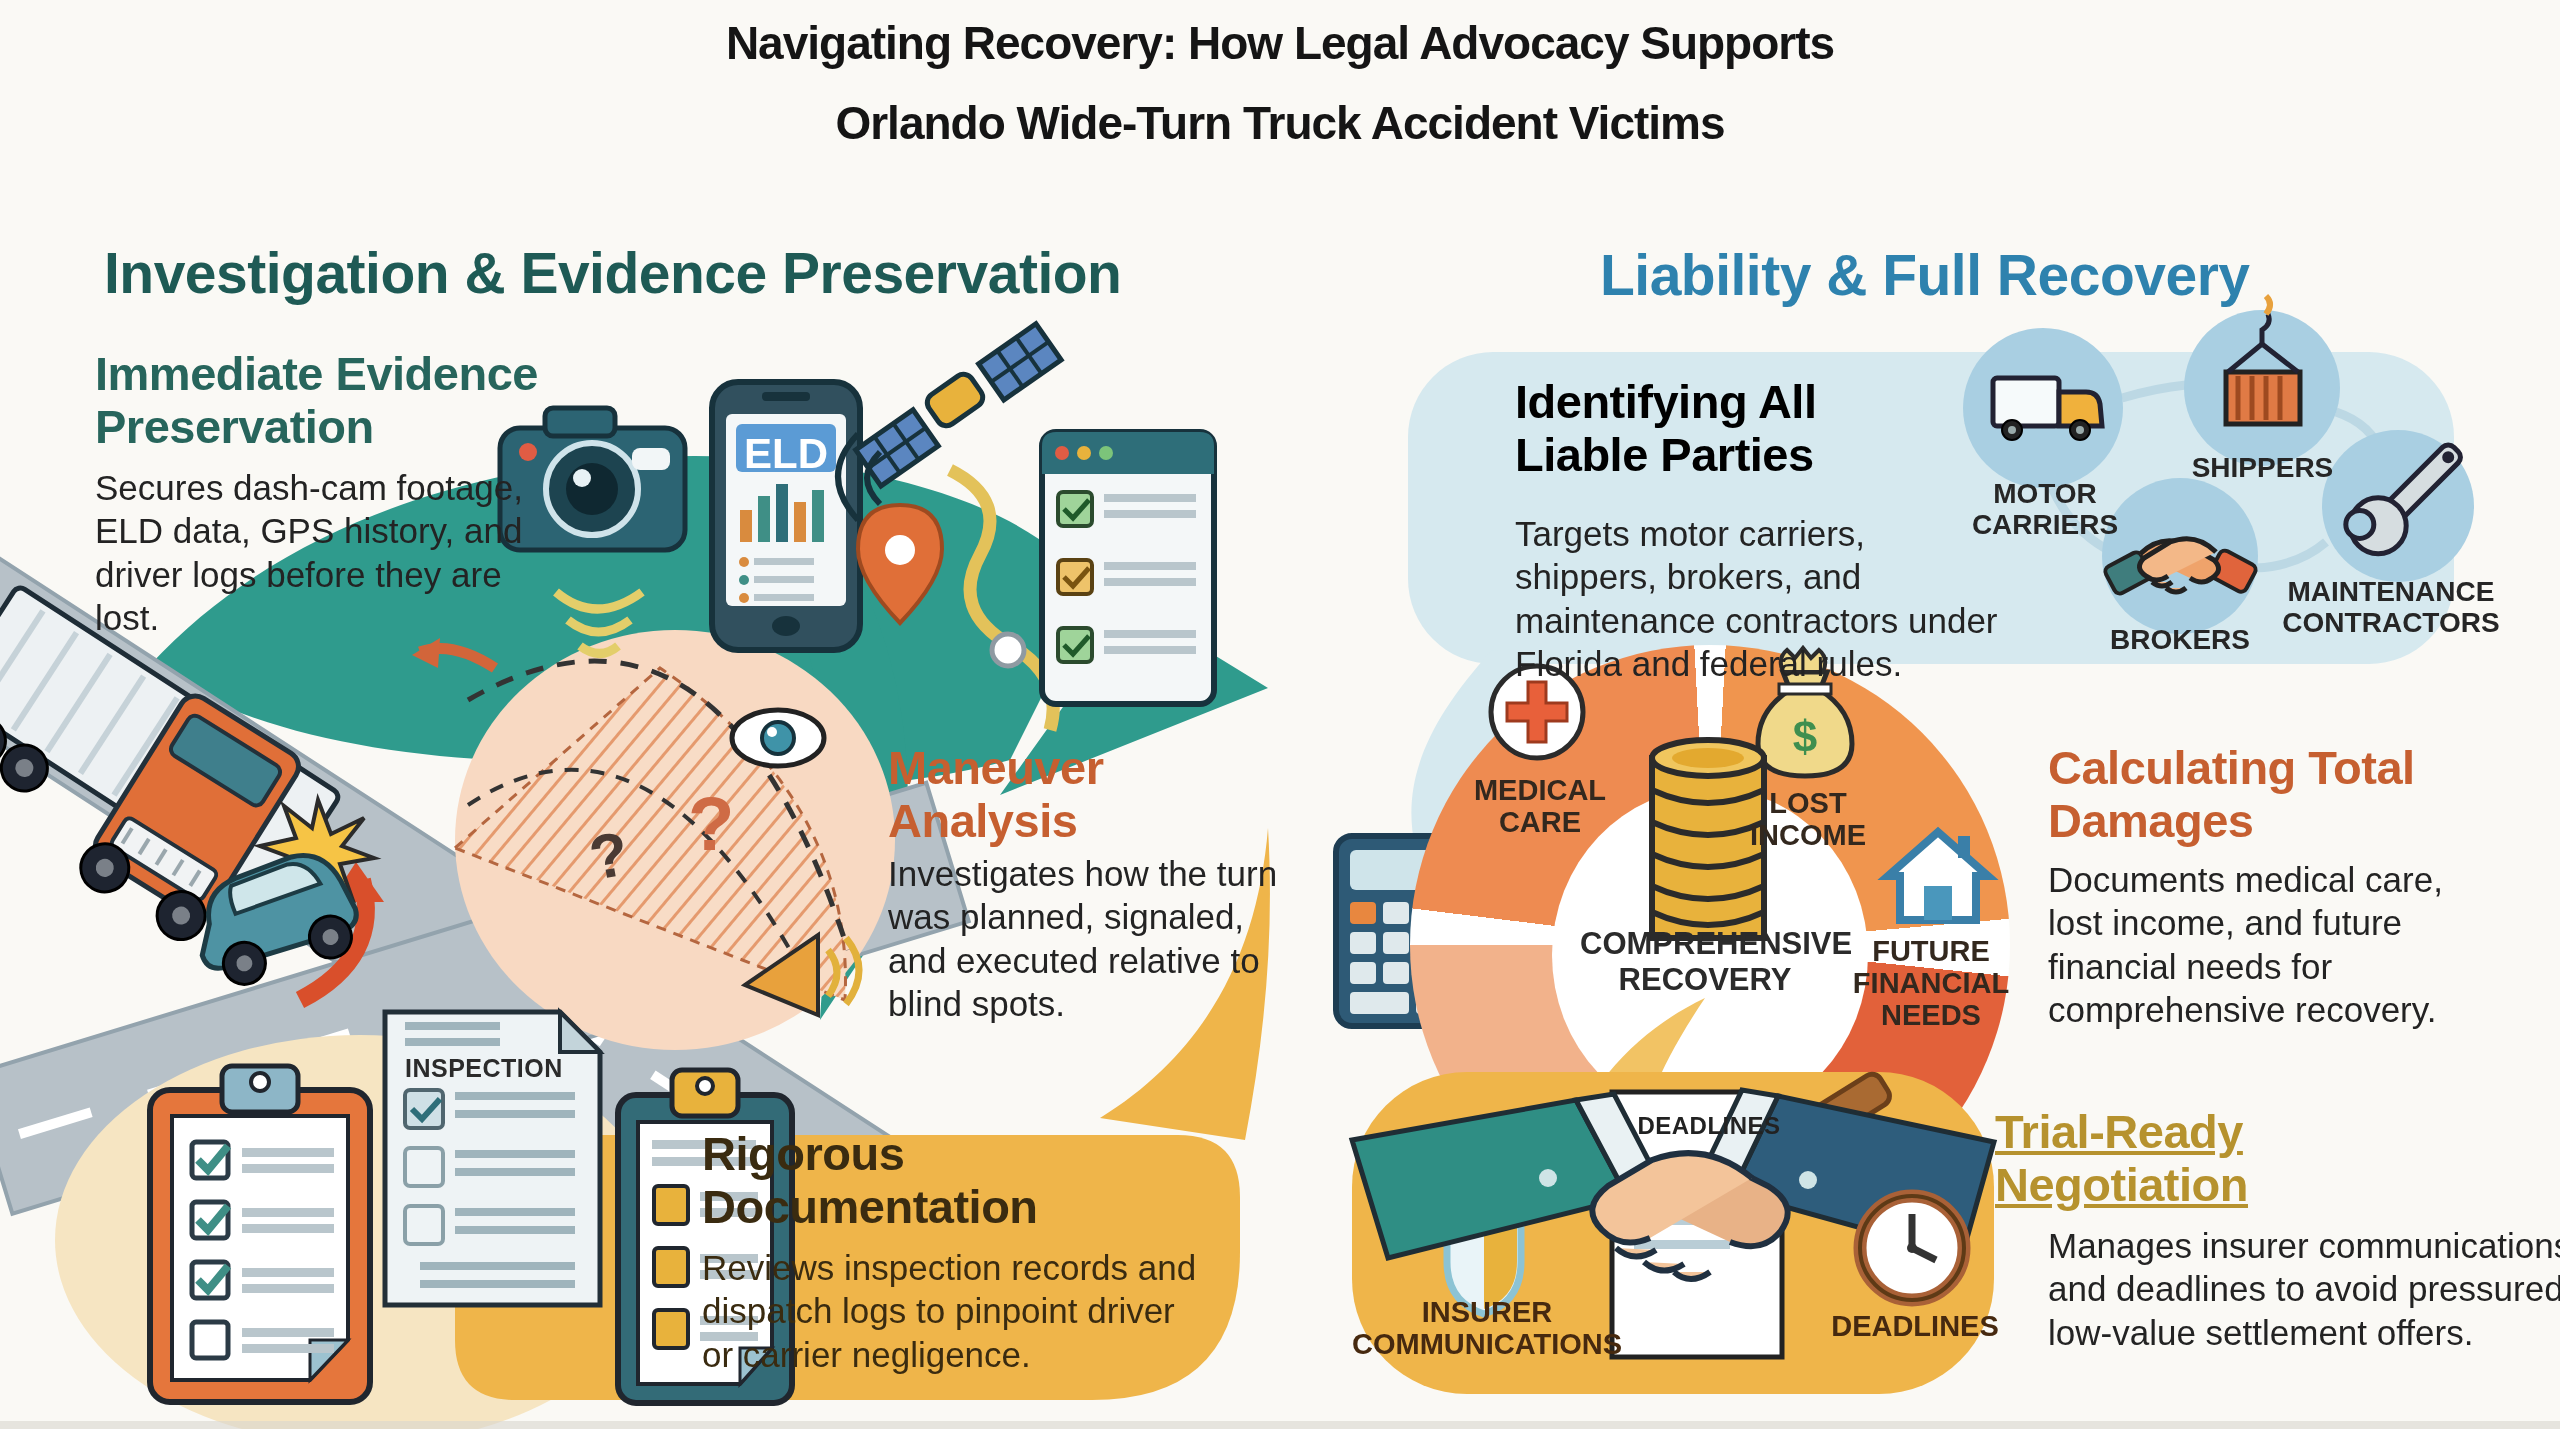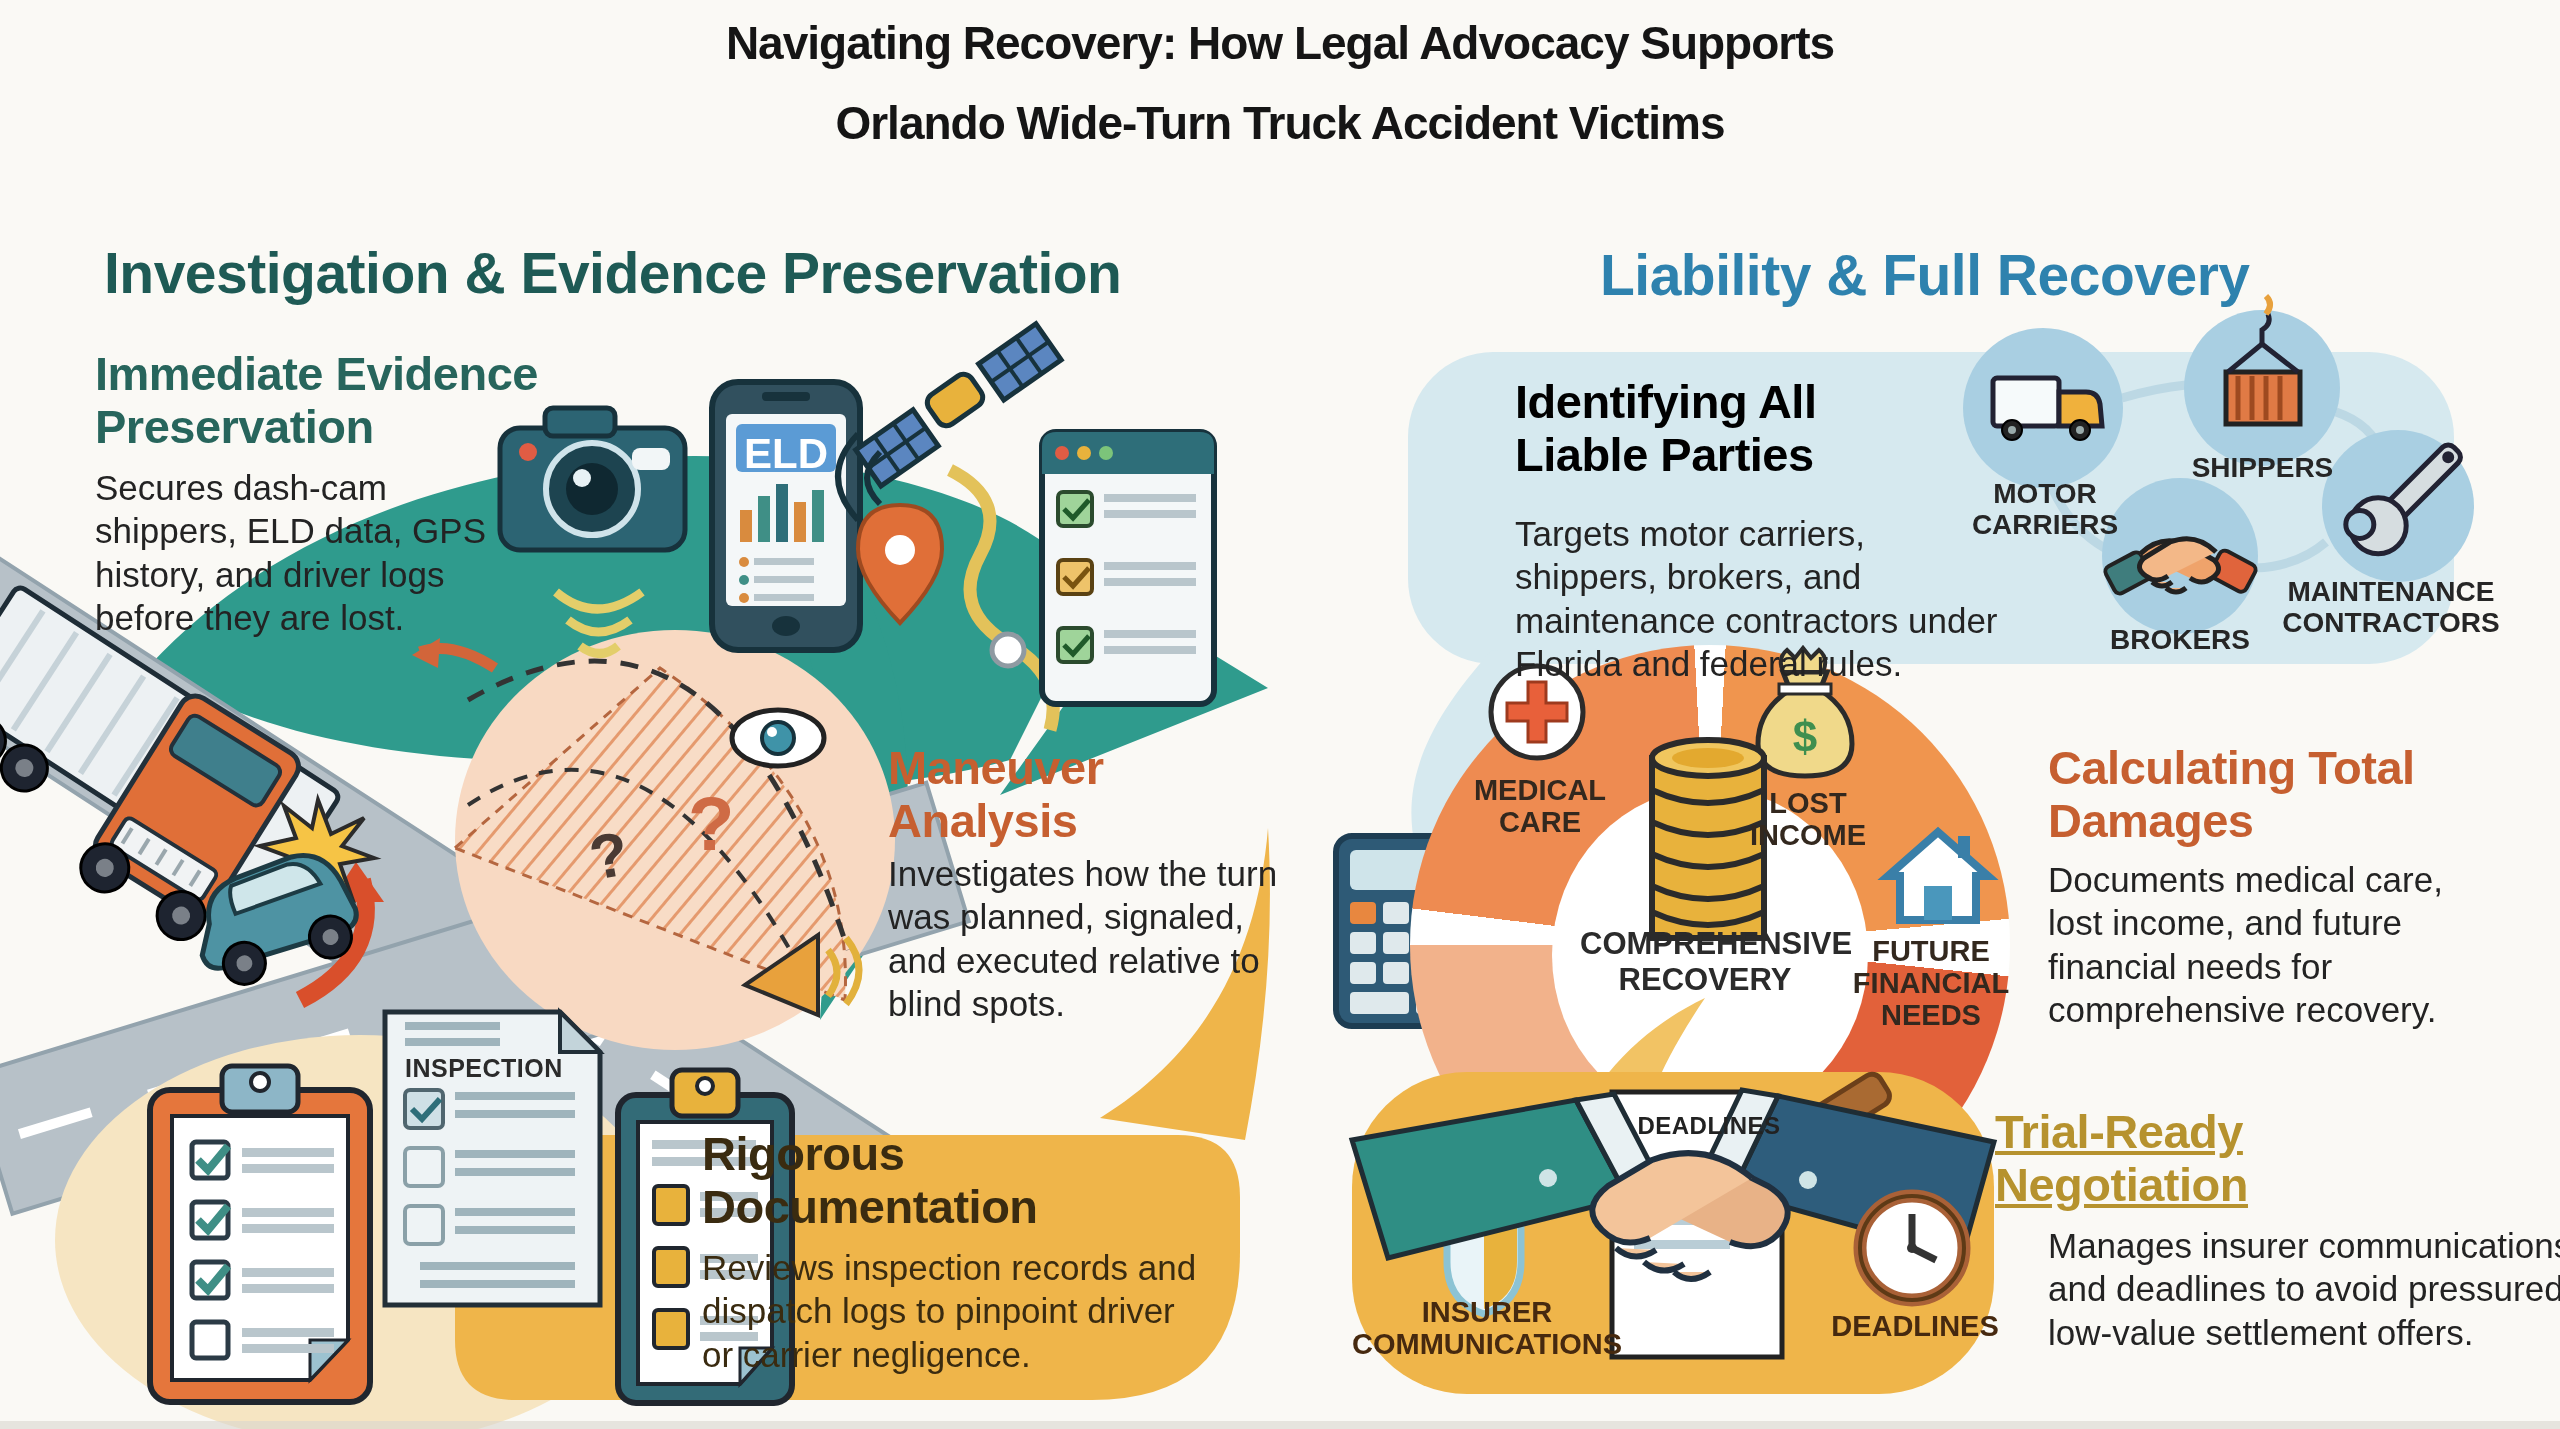--- a/index.html
+++ b/index.html
@@ -456,21 +456,21 @@
     </g>
   </svg>
 
   <div class="abs ttl" style="left:0;top:20px;">Navigating Recovery: How Legal Advocacy Supports</div>
   <div class="abs ttl" style="left:0;top:100px;">Orlando Wide-Turn Truck Accident Victims</div>
 
   <div class="abs sec-head h-teal" style="left:104px;top:240px;">Investigation &amp; Evidence Preservation</div>
   <div class="abs sec-head h-blue" style="left:1600px;top:242px;">Liability &amp; Full Recovery</div>
 
   <div class="abs sub-head h-teal" style="left:95px;top:348px;width:560px;color:#27655c;">Immediate Evidence Preservation</div>
-  <div class="abs body-txt" style="left:95px;top:466px;width:430px;">Secures dash-cam shippers, ELD data, GPS history, and driver logs before they are lost.</div>
+  <div class="abs body-txt" style="left:95px;top:466px;width:430px;">Secures dash-cam footage, ELD data, GPS history, and driver logs before they are lost.</div>
 
   <div class="abs" style="left:736px;top:430px;width:100px;text-align:center;font-size:42px;font-weight:bold;color:#ffffff;">ELD</div>
 
   <div class="abs sub-head" style="left:888px;top:742px;width:300px;color:#c65f30;">Maneuver Analysis</div>
   <div class="abs body-txt" style="left:888px;top:852px;width:415px;">Investigates how the turn was planned, signaled, and executed relative to blind spots.</div>
 
   <div class="abs qmark" style="left:590px;top:820px;font-size:62px;transform:rotate(-10deg);">?</div>
   <div class="abs qmark" style="left:688px;top:780px;font-size:76px;color:#cf6b45;">?</div>
 
   <div class="abs sub-head" style="left:702px;top:1128px;width:440px;color:#3a2b10;">Rigorous Documentation</div>

